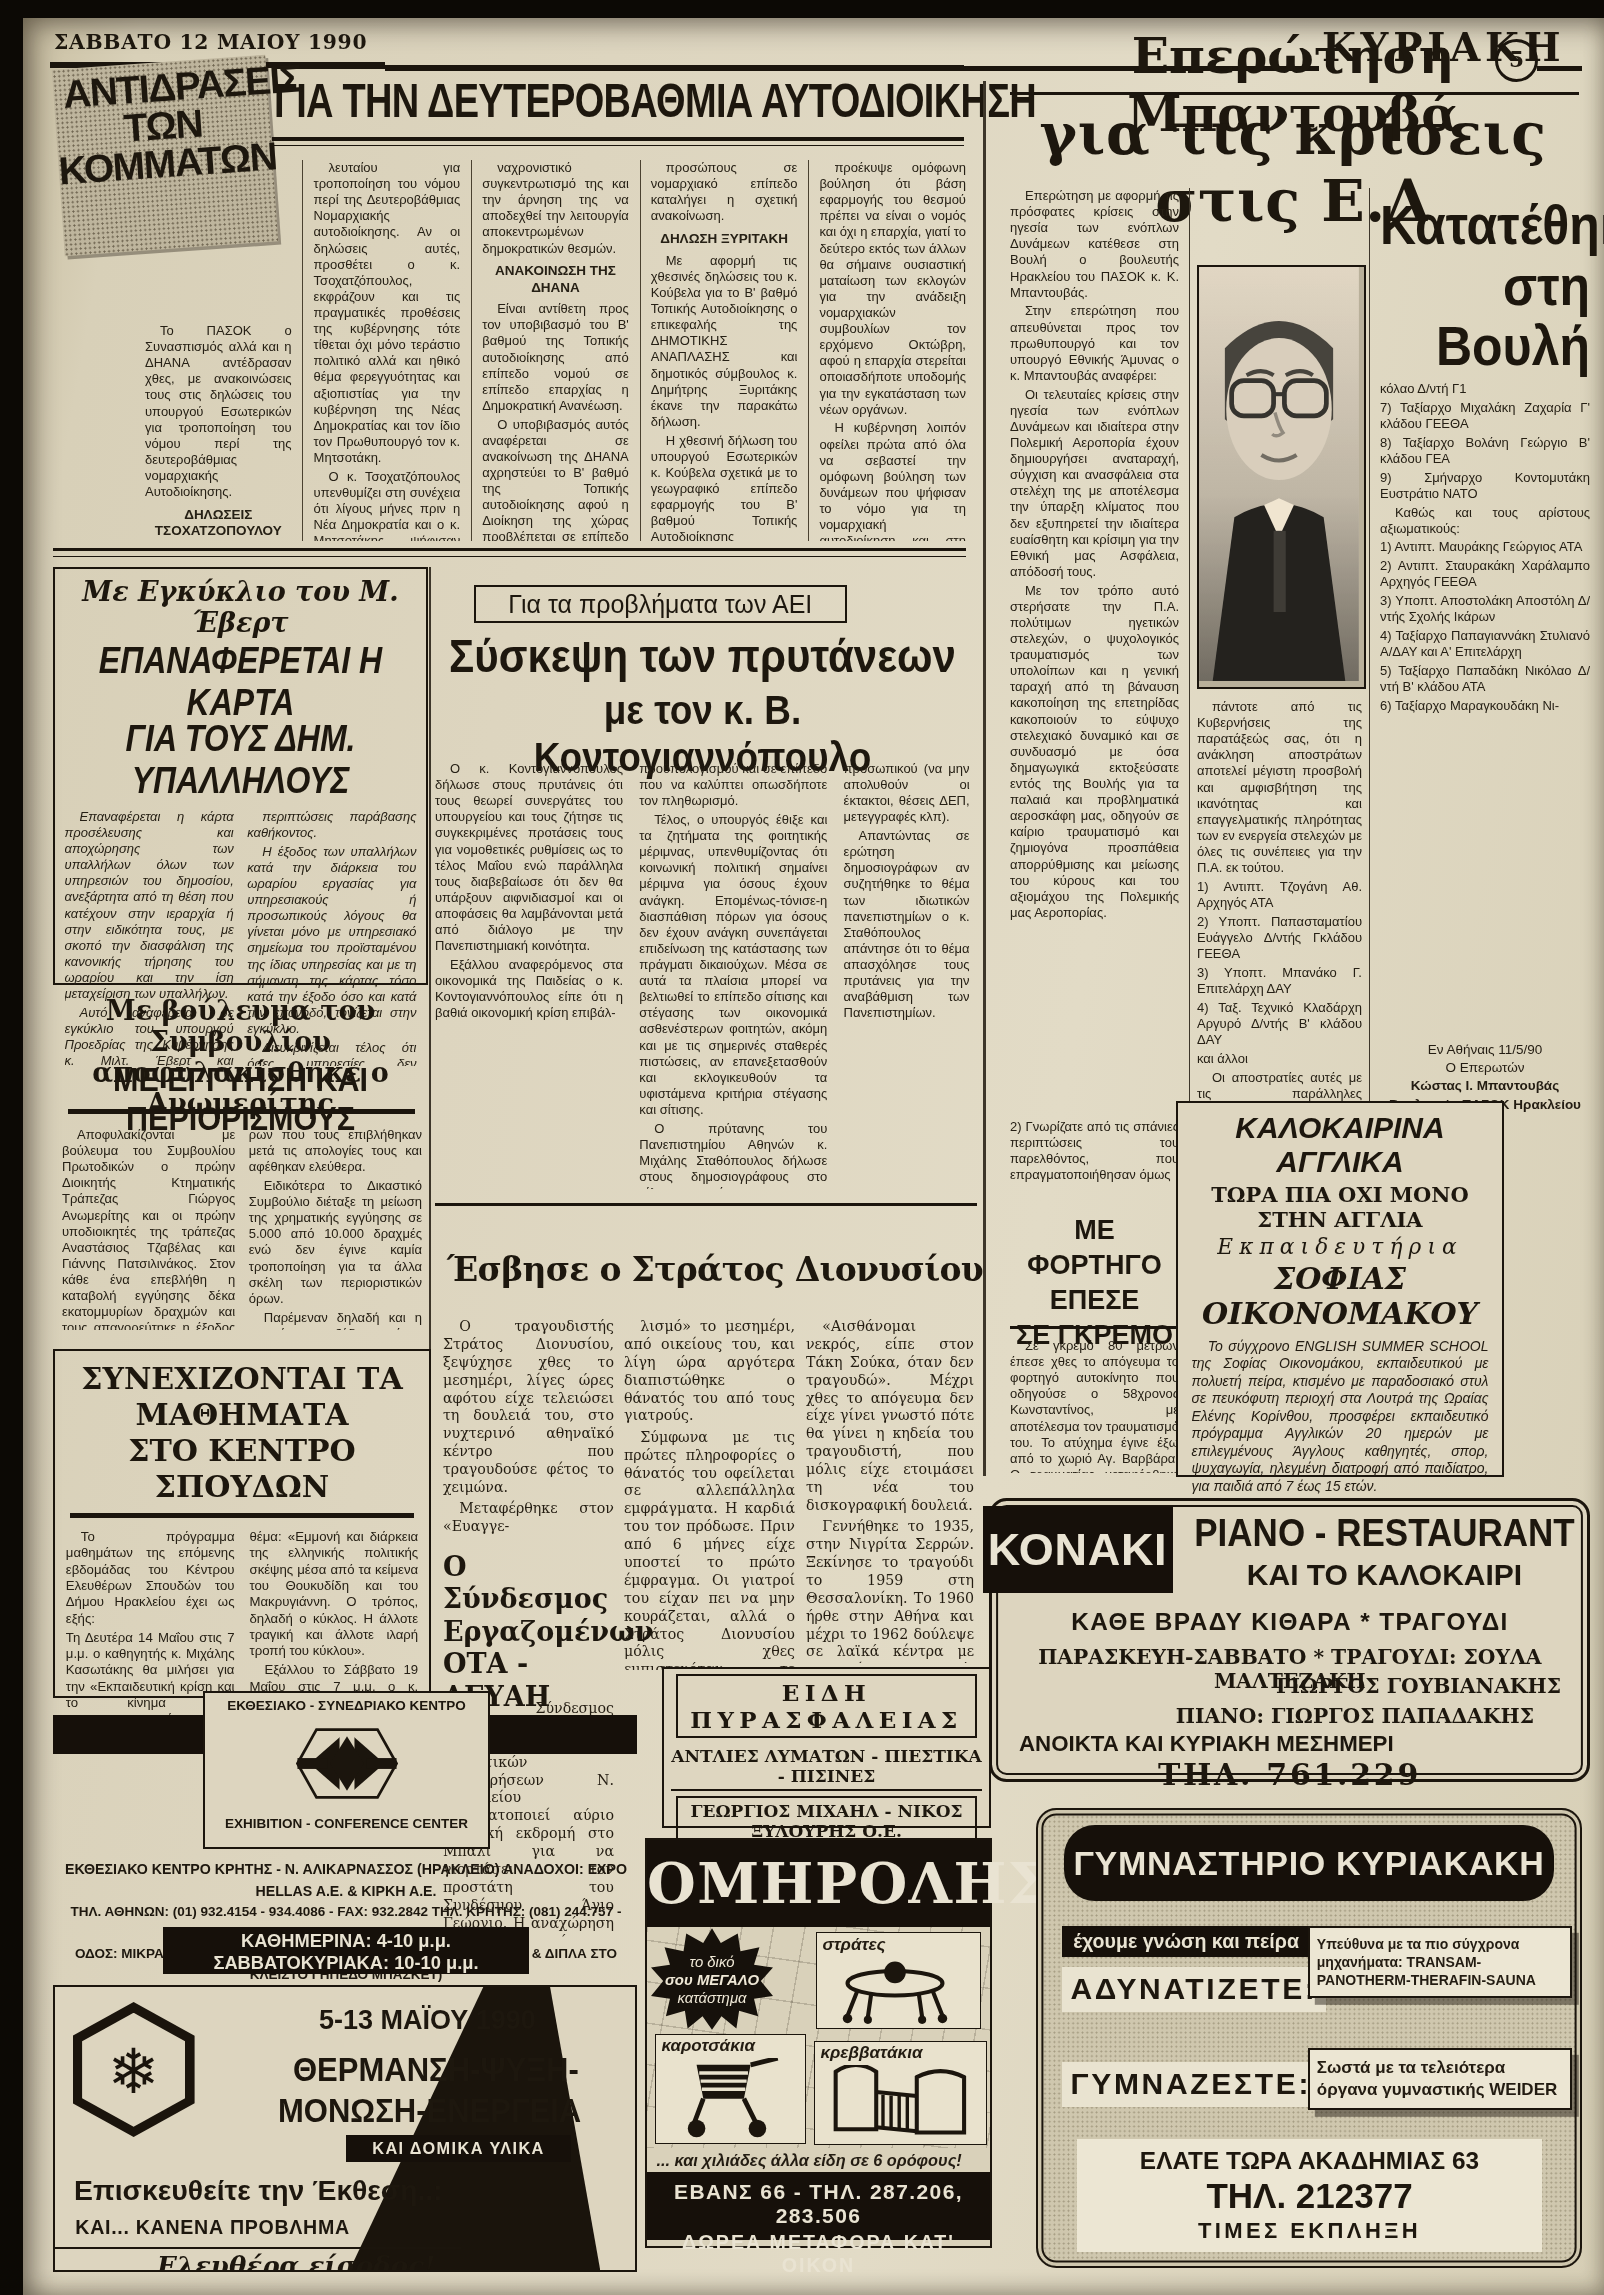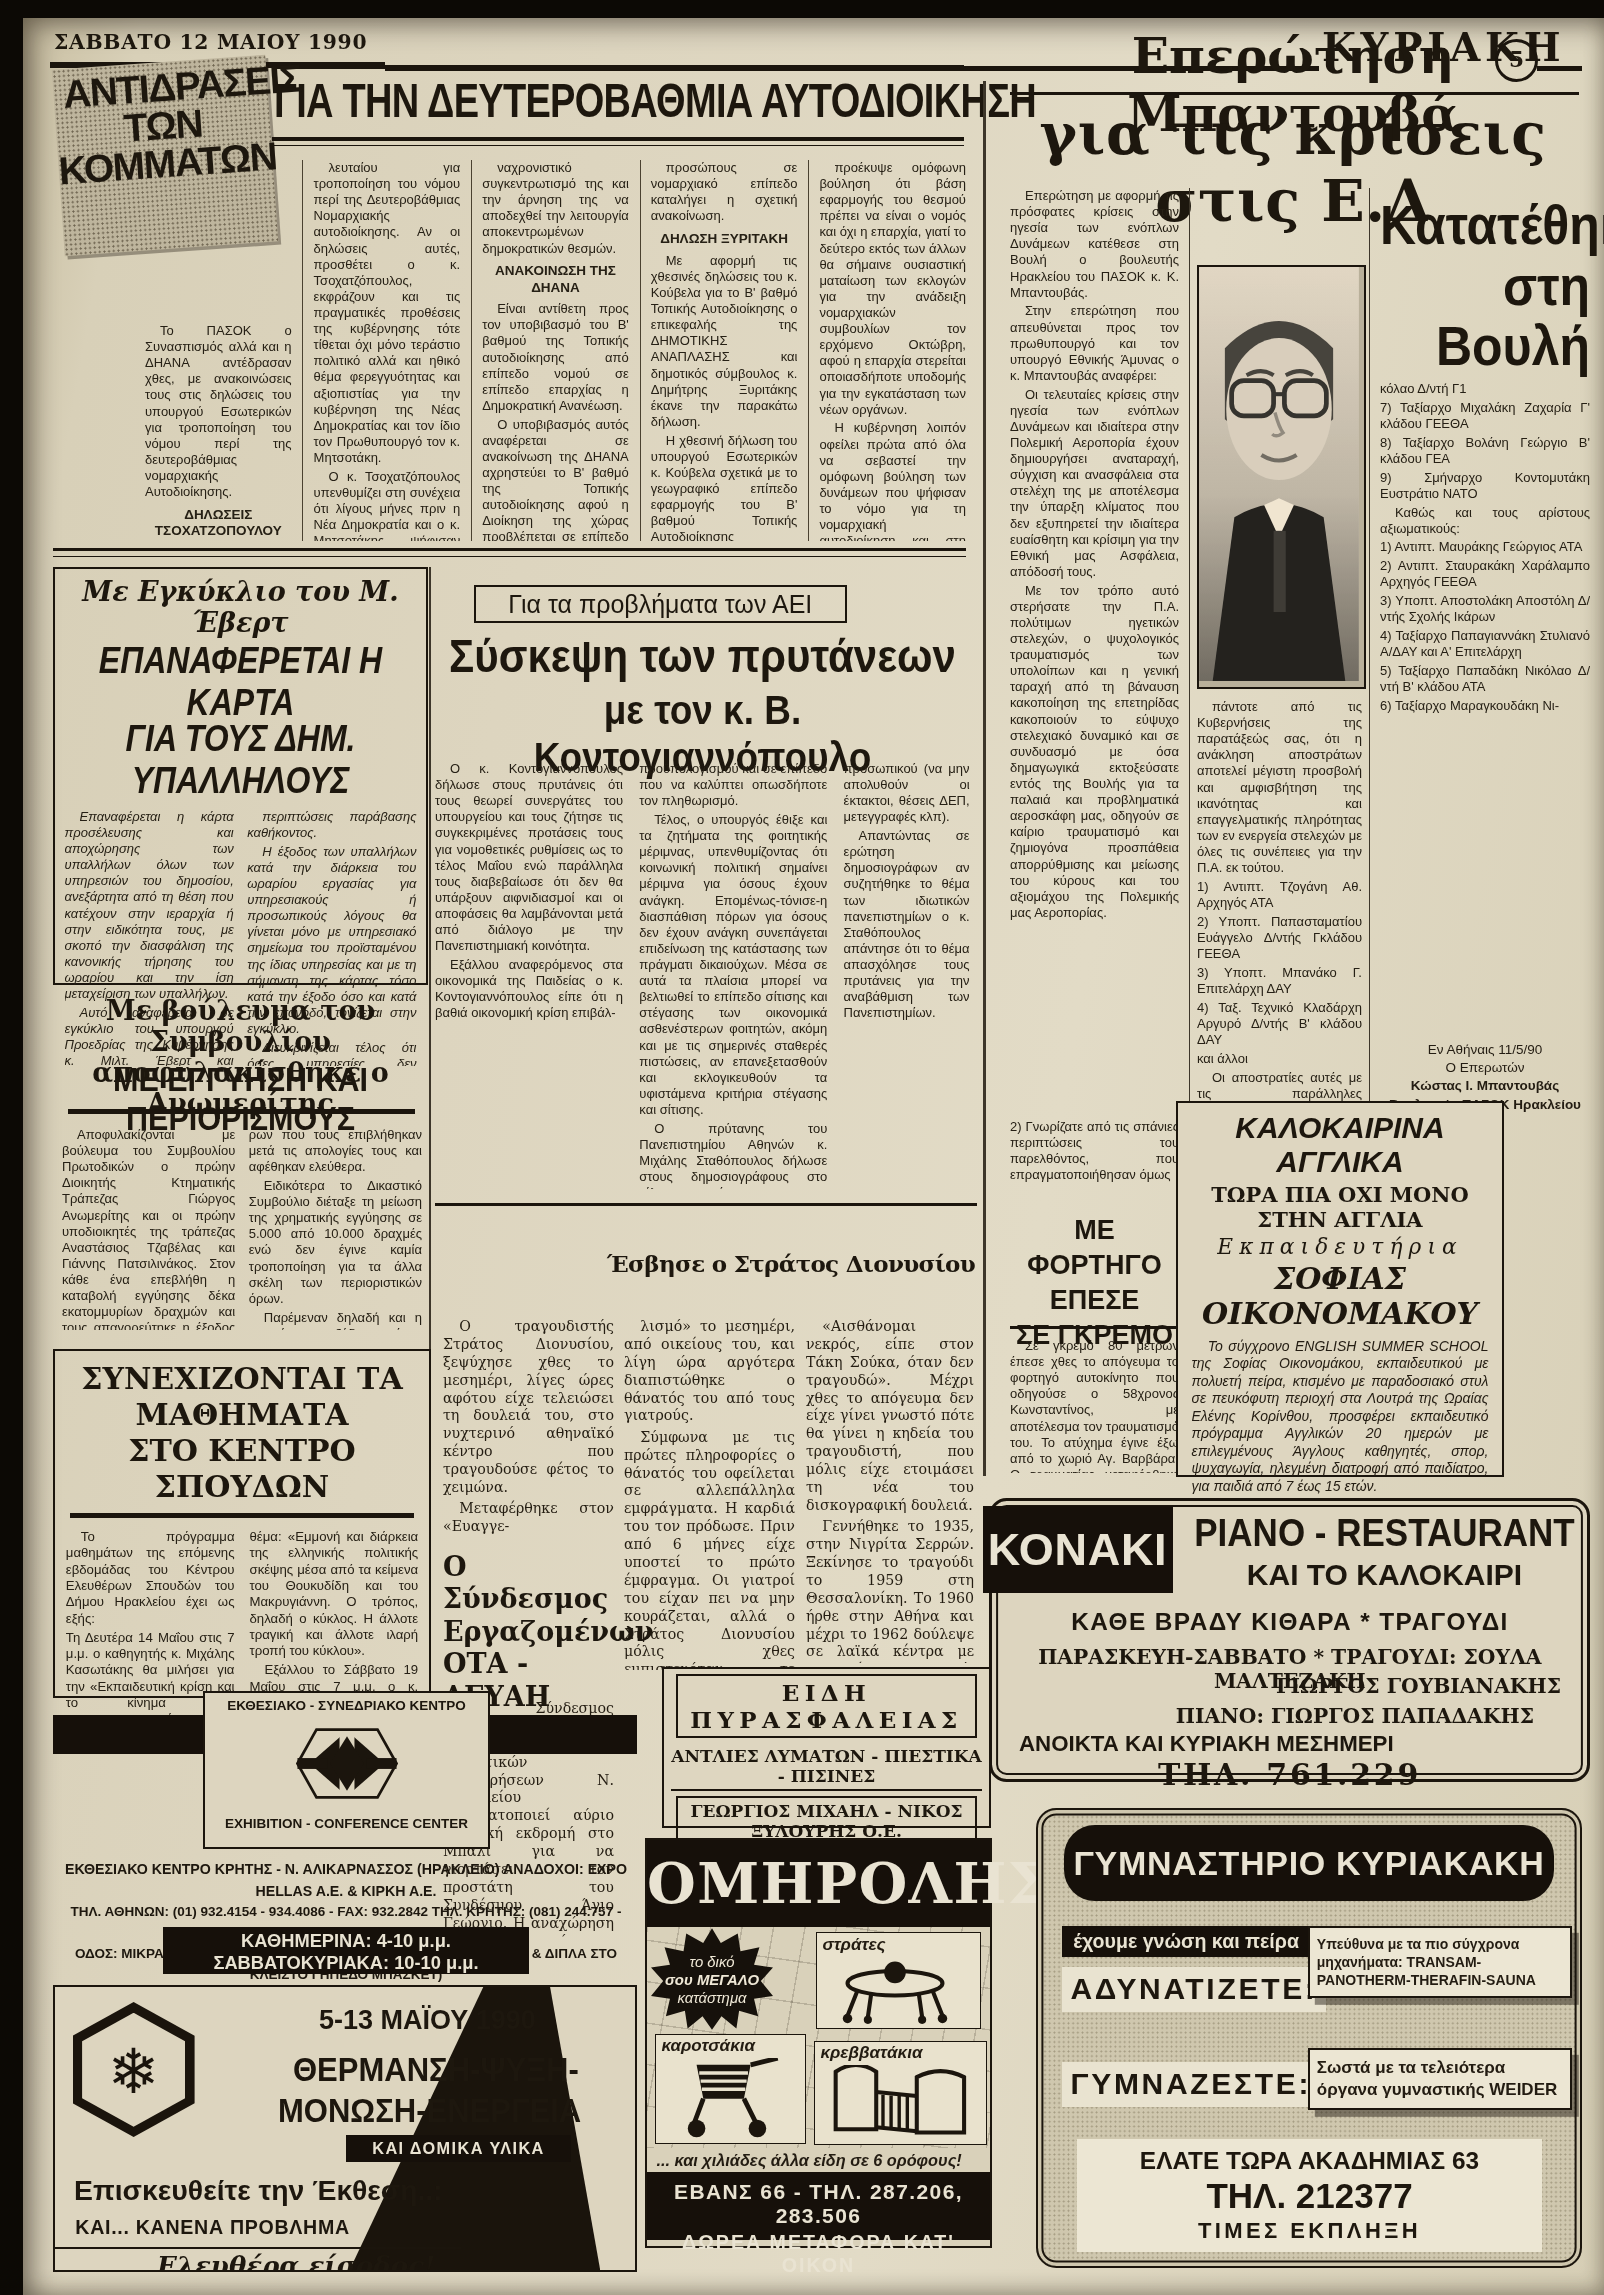--- a/index.html
+++ b/index.html
@@ -266,21 +266,21 @@
       </div>
       <div class="bodytxt" style="flex:1;font-size:13.2px;">
         <p class="noind">θέμα: «Εμμονή και διάρκεια της ελληνικής πολιτικής σκέψης μέσα από τα κείμενα του Θουκυδίδη και του Μακρυγιάννη. Ο τρόπος, δηλαδή ο κύκλος. Η άλλοτε τραγική και άλλοτε ιλαρή τροπή του κύκλου».</p>
         <p>Εξάλλου το Σάββατο 19 Μαΐου στις 7 μ.μ. ο κ. Ζουράρις θα μιλήσει για την «Εμμονή και διάρκεια της ελληνικής πολιτικής σκέψης μέσα από τα κείμενα του Θουκυδίδη και του Μακρυγιάννη. Το μοιοστατικό δυώνυμο. Μηδέν-μηδέν ή ένα-ένα.»</p>
 
       </div>
     </div>
   </div>
 
   <div class="abs rule" style="left:435px;top:1203px;width:542px;height:2.7px;"></div>
-  <div class="abs ser b9 ctr ink" style="left:447px;top:1250px;width:528px;font-size:23px;letter-spacing:-0.7px;white-space:nowrap;text-align:right;">Έσβησε ο Στράτος Διονυσίου</div>
+  <div class="abs ser b9 ctr ink" style="left:447px;top:1250px;width:528px;font-size:33px;letter-spacing:-0.7px;white-space:nowrap;text-align:right;">Έσβησε ο Στράτος Διονυσίου</div>
   <div class="abs sertxt clip" style="left:443px;top:1318px;width:171px;height:225px;">
     <p>Ο τραγουδιστής Στράτος Διονυσίου, ξεψύχησε χθες το μεσημέρι, λίγες ώρες αφότου είχε τελειώσει τη δουλειά του, στο νυχτερινό αθηναϊκό κέντρο που τραγουδούσε φέτος το χειμώνα.</p>
     <p>Μεταφέρθηκε στον «Ευαγγε-</p>
   </div>
   <div class="abs sertxt clip" style="left:624px;top:1318px;width:171px;height:352px;">
     <p class="noind">λισμό» το μεσημέρι, από οικείους του, και λίγη ώρα αργότερα διαπιστώθηκε ο θάνατός του από τους γιατρούς.</p>
     <p>Σύμφωνα με τις πρώτες πληροφορίες ο θάνατός του οφείλεται σε αλλεπάλληλα εμφράγματα. Η καρδιά του τον πρόδωσε. Πριν από 6 μήνες είχε υποστεί το πρώτο έμφραγμα. Οι γιατροί του είχαν πει να μην κουράζεται, αλλά ο Στράτος Διονυσίου μόλις χθες εμπιστευόταν σε φίλους του ότι δεν μπορεί να μην δουλεύει.</p>
   </div>
   <div class="abs sertxt clip" style="left:806px;top:1318px;width:168px;height:345px;">
     <p class="noind">«Αισθάνομαι νεκρός, είπε στον Τάκη Σούκα, όταν δεν τραγουδώ». Μέχρι χθες το απόγευμα δεν είχε γίνει γνωστό πότε θα γίνει η κηδεία του τραγουδιστή, που μόλις είχε ετοιμάσει τη νέα του δισκογραφική δουλειά.</p>

